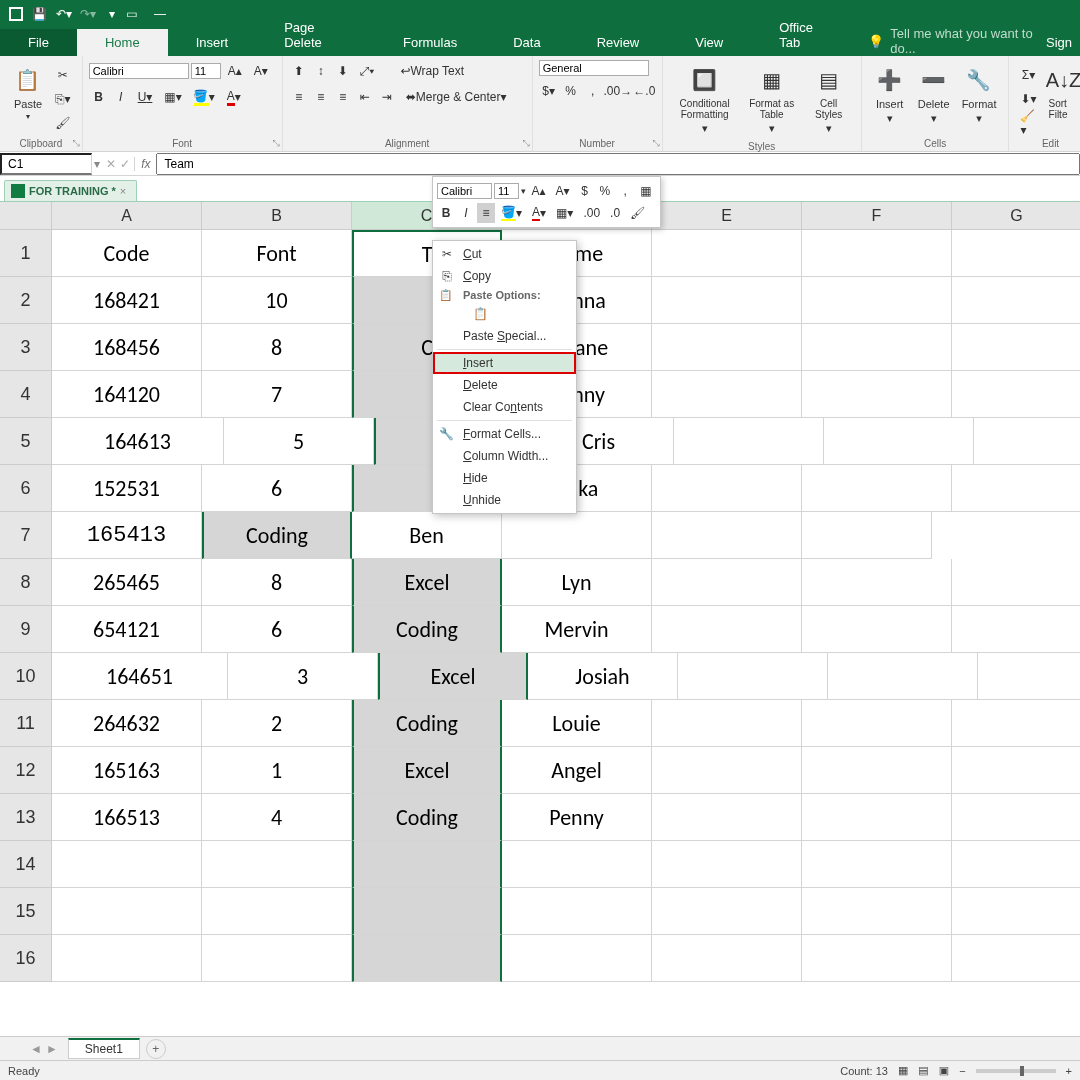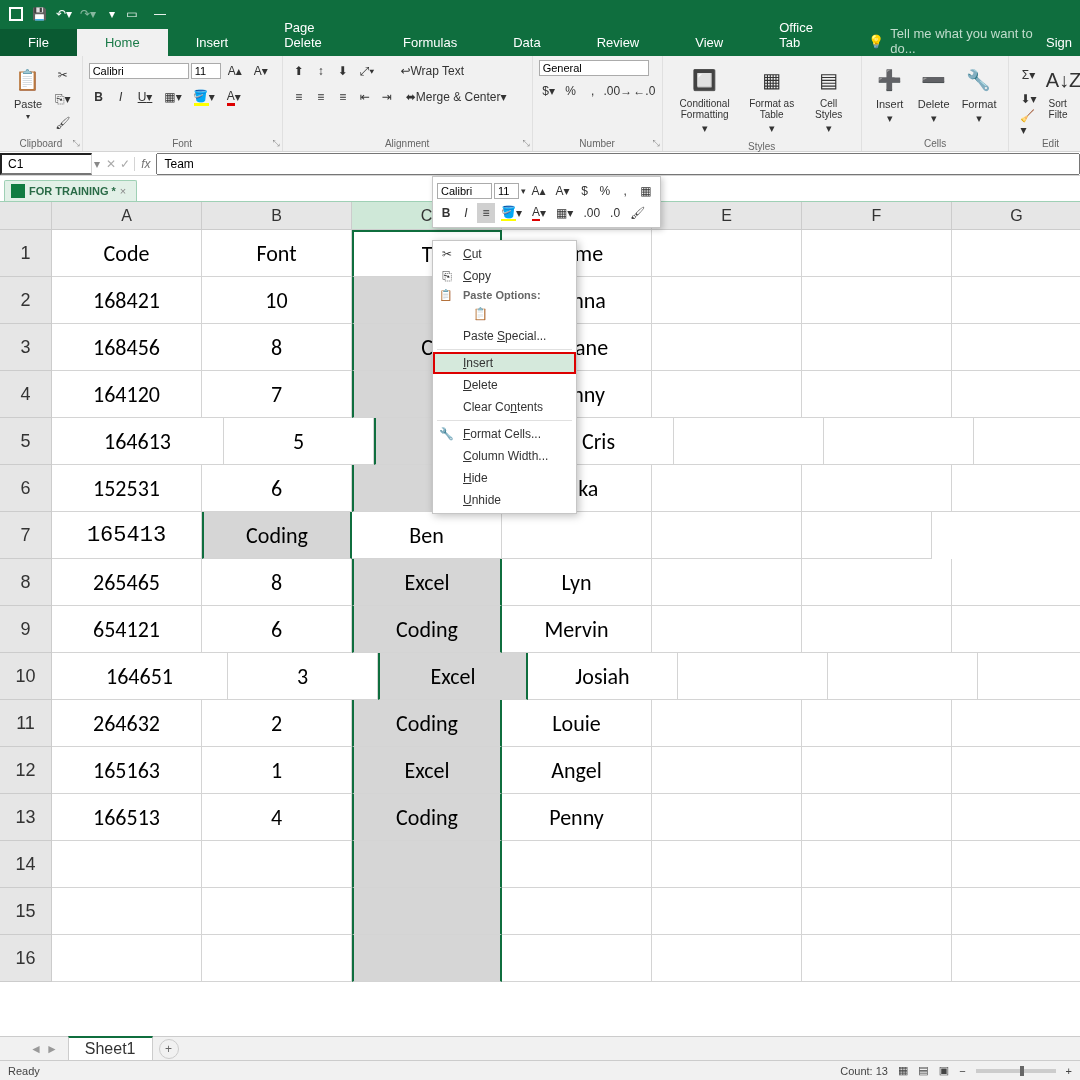--- a/index.html
+++ b/index.html
@@ -60,21 +60,21 @@
 
 .ctx-menu { position: absolute; background: #fff; border: 1px solid #c6c6c6; box-shadow: 2px 2px 8px rgba(0,0,0,0.25); width: 145px; z-index: 60; font-size: 12px; padding: 2px 0; }
 .ctx-item { padding: 4px 8px 4px 30px; cursor: pointer; position: relative; display: flex; justify-content: space-between; }
 .ctx-item .cicon { position: absolute; left: 6px; width: 16px; text-align: center; }
 .ctx-item.highlight { border: 2px solid #d00; background: #d5e9dc; padding: 2px 6px 2px 28px; }
 .ctx-label { font-size: 11px; color: #666; padding: 2px 8px 2px 30px; }
 .ctx-sep { height: 1px; background: #e0e0e0; margin: 2px 4px; }
 
 .sheet-tabs { position: absolute; bottom: 20px; left: 0; right: 0; height: 24px; background: #f1f1f1; border-top: 1px solid #ccc; display: flex; align-items: center; padding-left: 20px; }
 .sheet-tab-nav { display: flex; gap: 4px; padding: 0 10px; color: #999; }
-.sheet-tab { background: #fff; border: 1px solid #ccc; border-top: 2px solid #0f6e3e; padding: 2px 16px; font-size: 16px; cursor: pointer; }
+.sheet-tab { background: #fff; border: 1px solid #ccc; border-top: 2px solid #0f6e3e; padding: 2px 16px; font-size: 12px; cursor: pointer; }
 .sheet-add { width: 20px; height: 20px; border: 1px solid #ccc; border-radius: 50%; display: flex; align-items: center; justify-content: center; margin-left: 6px; cursor: pointer; color: #666; }
 
 .statusbar { position: absolute; bottom: 0; left: 0; right: 0; height: 20px; background: #f1f1f1; border-top: 1px solid #ccc; display: flex; align-items: center; font-size: 11px; padding: 0 8px; color: #444; }
 .statusbar .sright { margin-left: auto; display: flex; align-items: center; gap: 10px; }
 .zoom-slider { width: 80px; height: 4px; background: #ccc; position: relative; }
 .zoom-slider .thumb { width: 4px; height: 10px; background: #666; position: absolute; top: -3px; }
 
 svg { display: block; }
 </style>
 </head>

